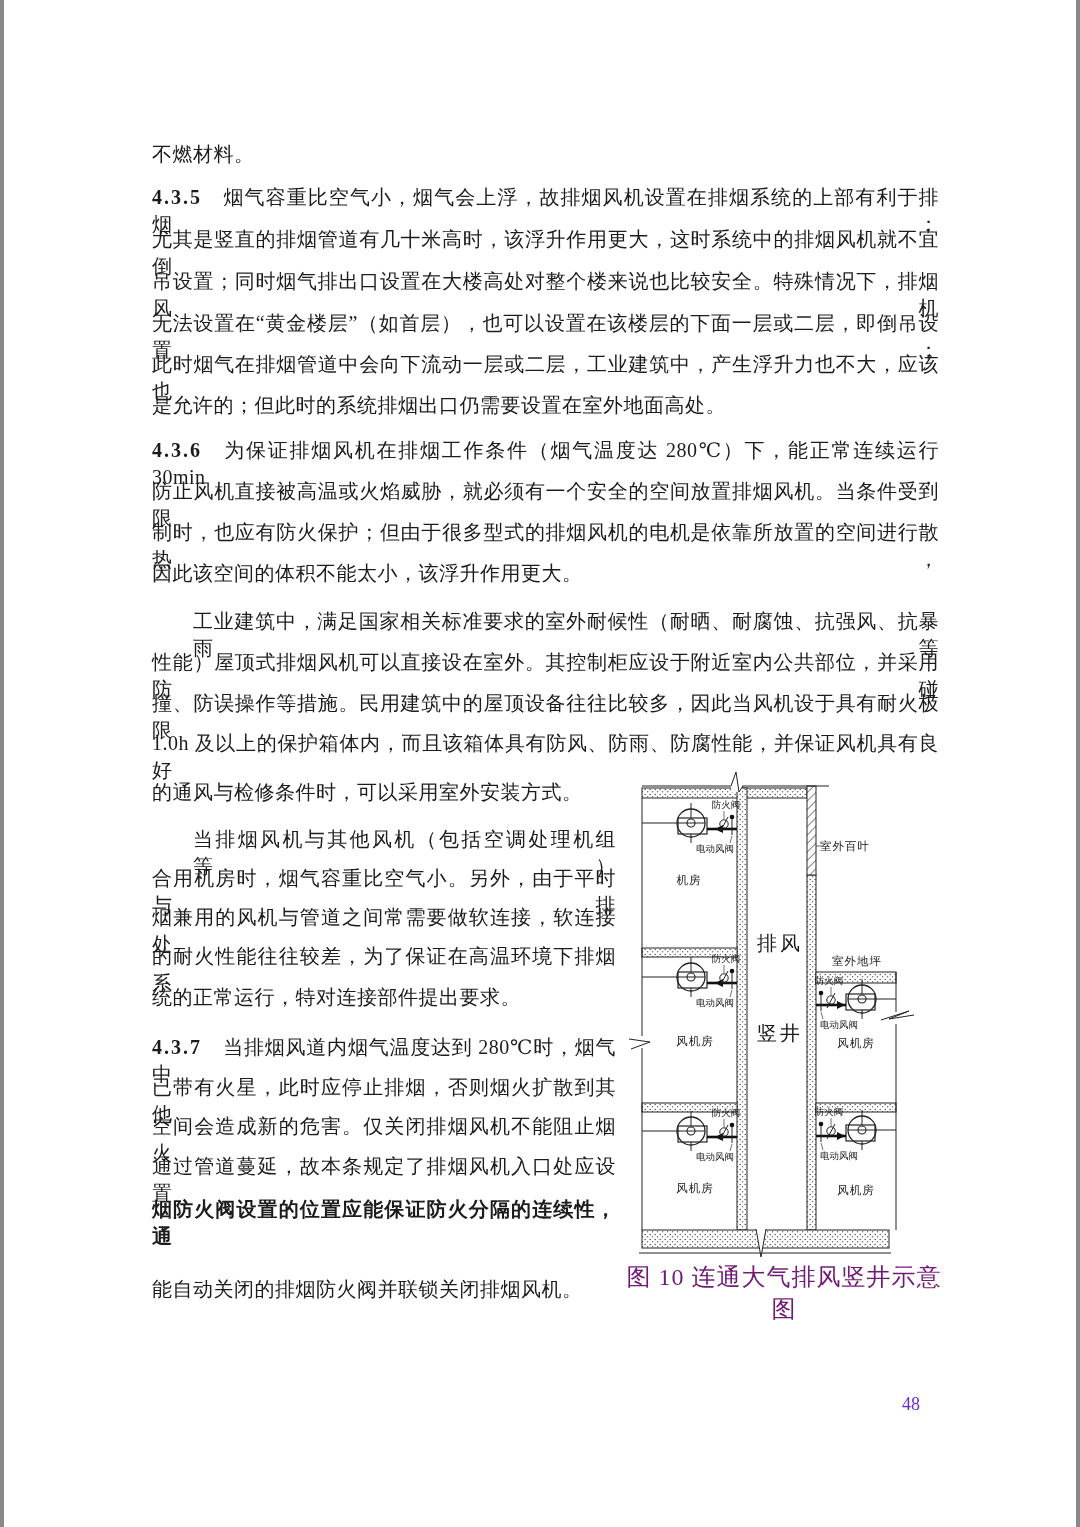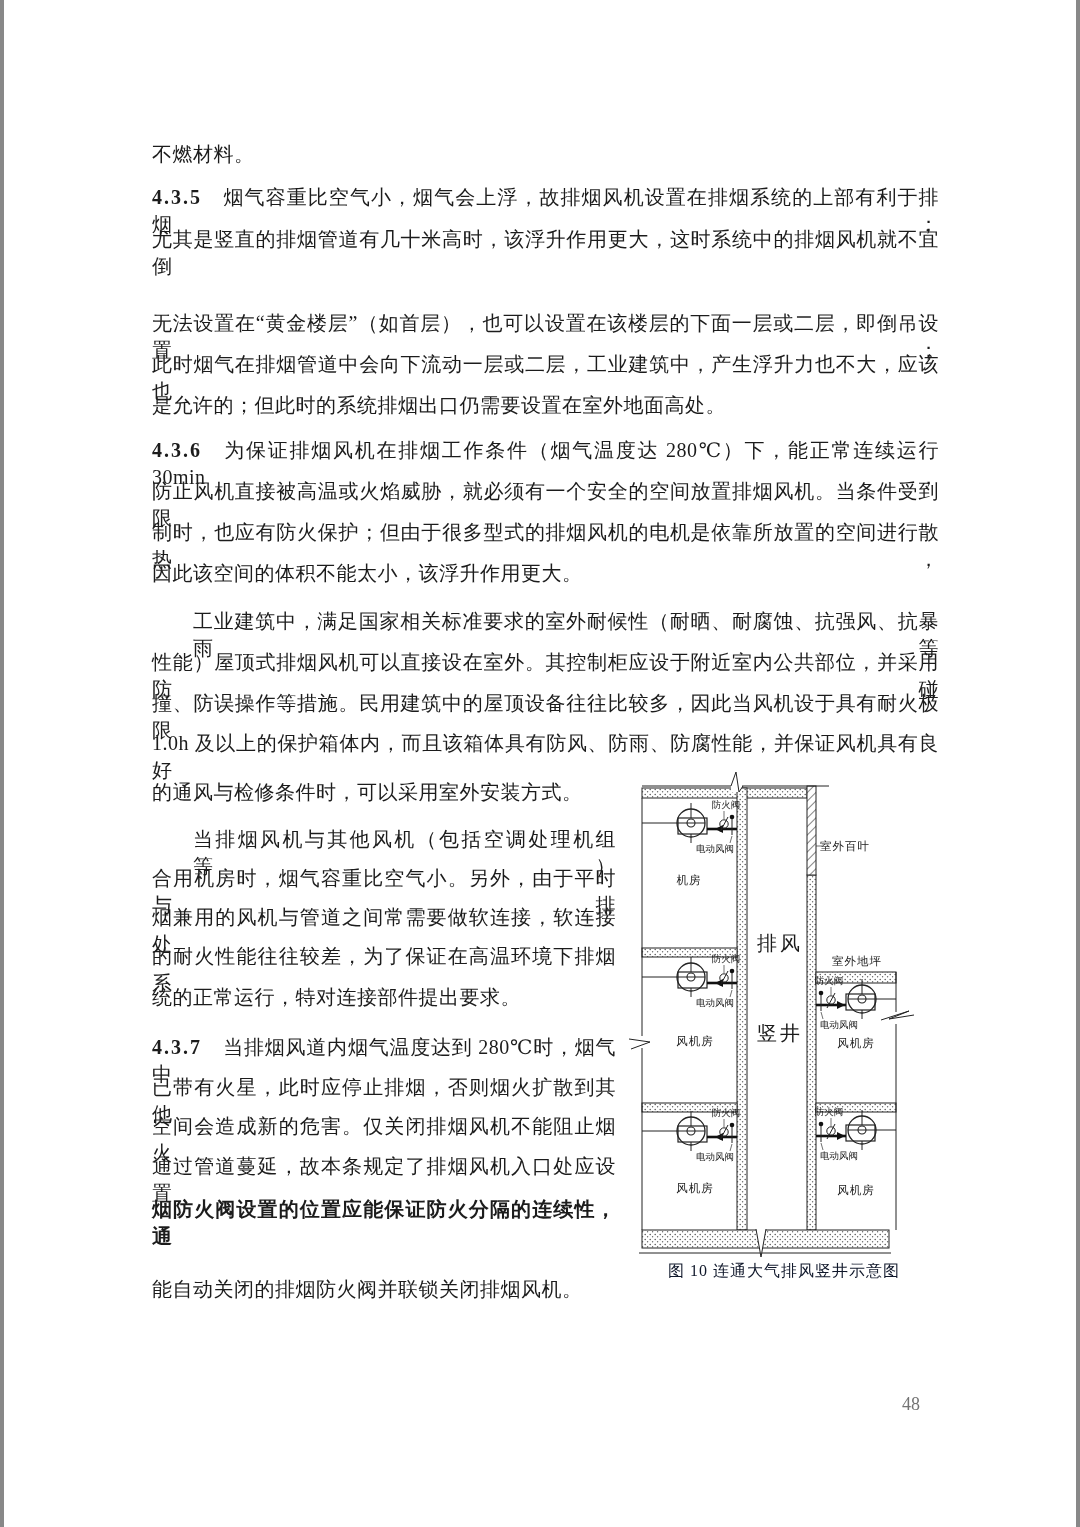--- a/index.html
+++ b/index.html
@@ -14,25 +14,25 @@
   .tline {
     position:absolute; left:0; width:100%;
     font-size:20px; line-height:27px; white-space:nowrap;
     color:#1c1c1c; letter-spacing:0.5px;
   }
   .tline.just { white-space:normal; text-align:justify; text-align-last:justify; }
   .tline.ind  { padding-left:41px; box-sizing:border-box; }
   .secnum { font-weight:bold; margin-right:21px; letter-spacing:2px; }
   #figure-caption {
     position:absolute; left:613px; top:1261px; width:334px;
-    text-align:center; font-size:16px; letter-spacing:1px; color:#0f172a;
+    text-align:center; font-size:24px; letter-spacing:1px; color:#701a75;
   }
   #page-number {
     position:absolute; left:867px; top:1394px; width:80px;
-    text-align:center; font-size:18px; color:#737373;
+    text-align:center; font-size:18px; color:#6d28d9;
   }
   svg text {
     font-family:"Liberation Serif","DejaVu Serif",serif;
     fill:#1a1a1a;
   }
   .lbl  { font-size:9.5px; }
   .room { font-size:11.5px; letter-spacing:1px; }
   .shaft{ font-size:20px; letter-spacing:3px; }
   .thin  { stroke:#222; stroke-width:1;   fill:none; }
   .thick { stroke:#111; stroke-width:2.6; fill:none; }
@@ -40,20 +40,21 @@
 </style>
 </head>
 <body>
 
 <div id="page">
 
   <div id="top-block" class="textblock">
       <div class="tline" style="top: 141px;">不燃材料。</div>
       <div class="tline just" style="top: 184px;"><span class="secnum">4.3.5</span>烟气容重比空气小，烟气会上浮，故排烟风机设置在排烟系统的上部有利于排烟；</div>
       <div class="tline just" style="top: 226px;">尤其是竖直的排烟管道有几十米高时，该浮升作用更大，这时系统中的排烟风机就不宜倒</div>
+      <div class="tline just" style="top: 268px;">吊设置；同时烟气排出口设置在大楼高处对整个楼来说也比较安全。特殊情况下，排烟风机</div>
       <div class="tline just" style="top: 310px;">无法设置在“黄金楼层”（如首层），也可以设置在该楼层的下面一层或二层，即倒吊设置；</div>
       <div class="tline just" style="top: 351px;">此时烟气在排烟管道中会向下流动一层或二层，工业建筑中，产生浮升力也不大，应该也</div>
       <div class="tline" style="top: 392px;">是允许的；但此时的系统排烟出口仍需要设置在室外地面高处。</div>
       <div class="tline just" style="top: 437px;"><span class="secnum">4.3.6</span>为保证排烟风机在排烟工作条件（烟气温度达 280℃）下，能正常连续运行 30min，</div>
       <div class="tline just" style="top: 478px;">防止风机直接被高温或火焰威胁，就必须有一个安全的空间放置排烟风机。当条件受到限</div>
       <div class="tline just" style="top: 519px;">制时，也应有防火保护；但由于很多型式的排烟风机的电机是依靠所放置的空间进行散热，</div>
       <div class="tline" style="top: 560px;">因此该空间的体积不能太小，该浮升作用更大。</div>
       <div class="tline just ind" style="top: 608px;">工业建筑中，满足国家相关标准要求的室外耐候性（耐晒、耐腐蚀、抗强风、抗暴雨等</div>
       <div class="tline just" style="top: 649px;">性能）屋顶式排烟风机可以直接设在室外。其控制柜应设于附近室内公共部位，并采用防碰</div>
       <div class="tline just" style="top: 690px;">撞、防误操作等措施。民用建筑中的屋顶设备往往比较多，因此当风机设于具有耐火极限</div>

